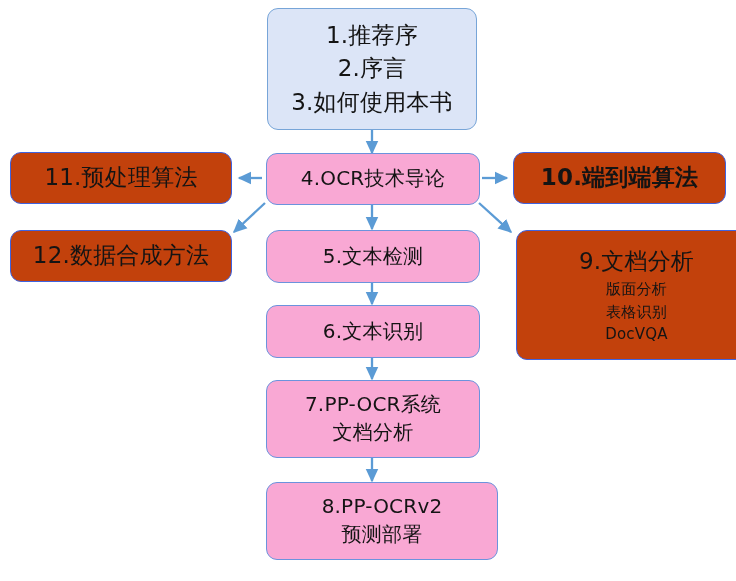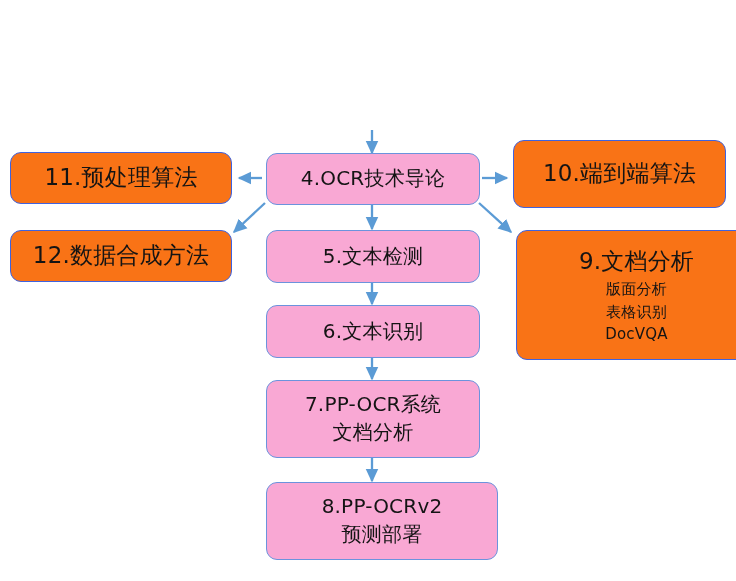--- a/index.html
+++ b/index.html
@@ -51,21 +51,21 @@
   .v-light .ln { margin: 2px 0; }
   
   .v-mid {
     background: #f9a8d4;
     border: 1.6px solid #6b93dd;
     font-size: 20px;
   }
   .v-mid .ln { margin: 1px 0; }
   
   .v-strong {
-    background: #f97316;
+    background: #c2410c;
     border: 1.6px solid #3f63e0;
     font-size: 23px;
   }
   .v-strong .ln { margin: 1px 0; }
   .sub {
     font-size: 15px;
     display: block;
     white-space: nowrap;
     margin-top: 3px;
   }
@@ -88,45 +88,50 @@
       <line x1="482" y1="178" x2="507" y2="178"></line>
       <line x1="265" y1="203" x2="234" y2="232"></line>
       <line x1="479" y1="203" x2="511" y2="232"></line>
       <line x1="372" y1="205" x2="372" y2="229"></line>
       <line x1="372" y1="283" x2="372" y2="304"></line>
       <line x1="372" y1="358" x2="372" y2="379"></line>
       <line x1="372" y1="458" x2="372" y2="481"></line>
     </g>
   </svg>
 
+  <div class="node v-light" style="left:267px; top:8px; width:210px; height:122px;">
+    <span class="ln">1.推荐序</span>
+    <span class="ln">2.序言</span>
+    <span class="ln">3.如何使用本书</span>
+  </div>
 
   <div class="node v-mid" style="left:266px; top:153px; width:214px; height:52px;">
     <span class="ln">4.OCR技术导论</span>
   </div>
 
   <div class="node v-strong" style="left:10px; top:152px; width:222px; height:52px;">
     <span class="ln">11.预处理算法</span>
   </div>
 
   <div class="node v-strong" style="left:10px; top:230px; width:222px; height:52px;">
     <span class="ln">12.数据合成方法</span>
   </div>
 
-  <div class="node v-strong" style="left:513px; top:140px; width:213px; height:68px;">
+  <div class="node v-strong" style="left:513px; top:152px; width:213px; height:52px;font-weight:bold;">
     <span class="ln">10.端到端算法</span>
   </div>
 
   <div class="node v-strong head-sub" style="left:516px; top:230px; width:241px; height:130px;">
     <span class="ln">9.文档分析</span>
     <span class="sub">版面分析</span>
     <span class="sub">表格识别</span>
     <span class="sub">DocVQA</span>
   </div>
 
-  <div class="node v-mid" style="left:266px; top:230px; width:214px; height:53px;">
+  <div class="node v-mid" style="left:266px; top:230px; width:214px; height:53px;border-radius:13px;">
     <span class="ln">5.文本检测</span>
   </div>
 
   <div class="node v-mid" style="left:266px; top:305px; width:214px; height:53px;">
     <span class="ln">6.文本识别</span>
   </div>
 
   <div class="node v-mid" style="left:266px; top:380px; width:214px; height:78px;">
     <span class="ln">7.PP-OCR系统</span>
     <span class="ln">文档分析</span>

